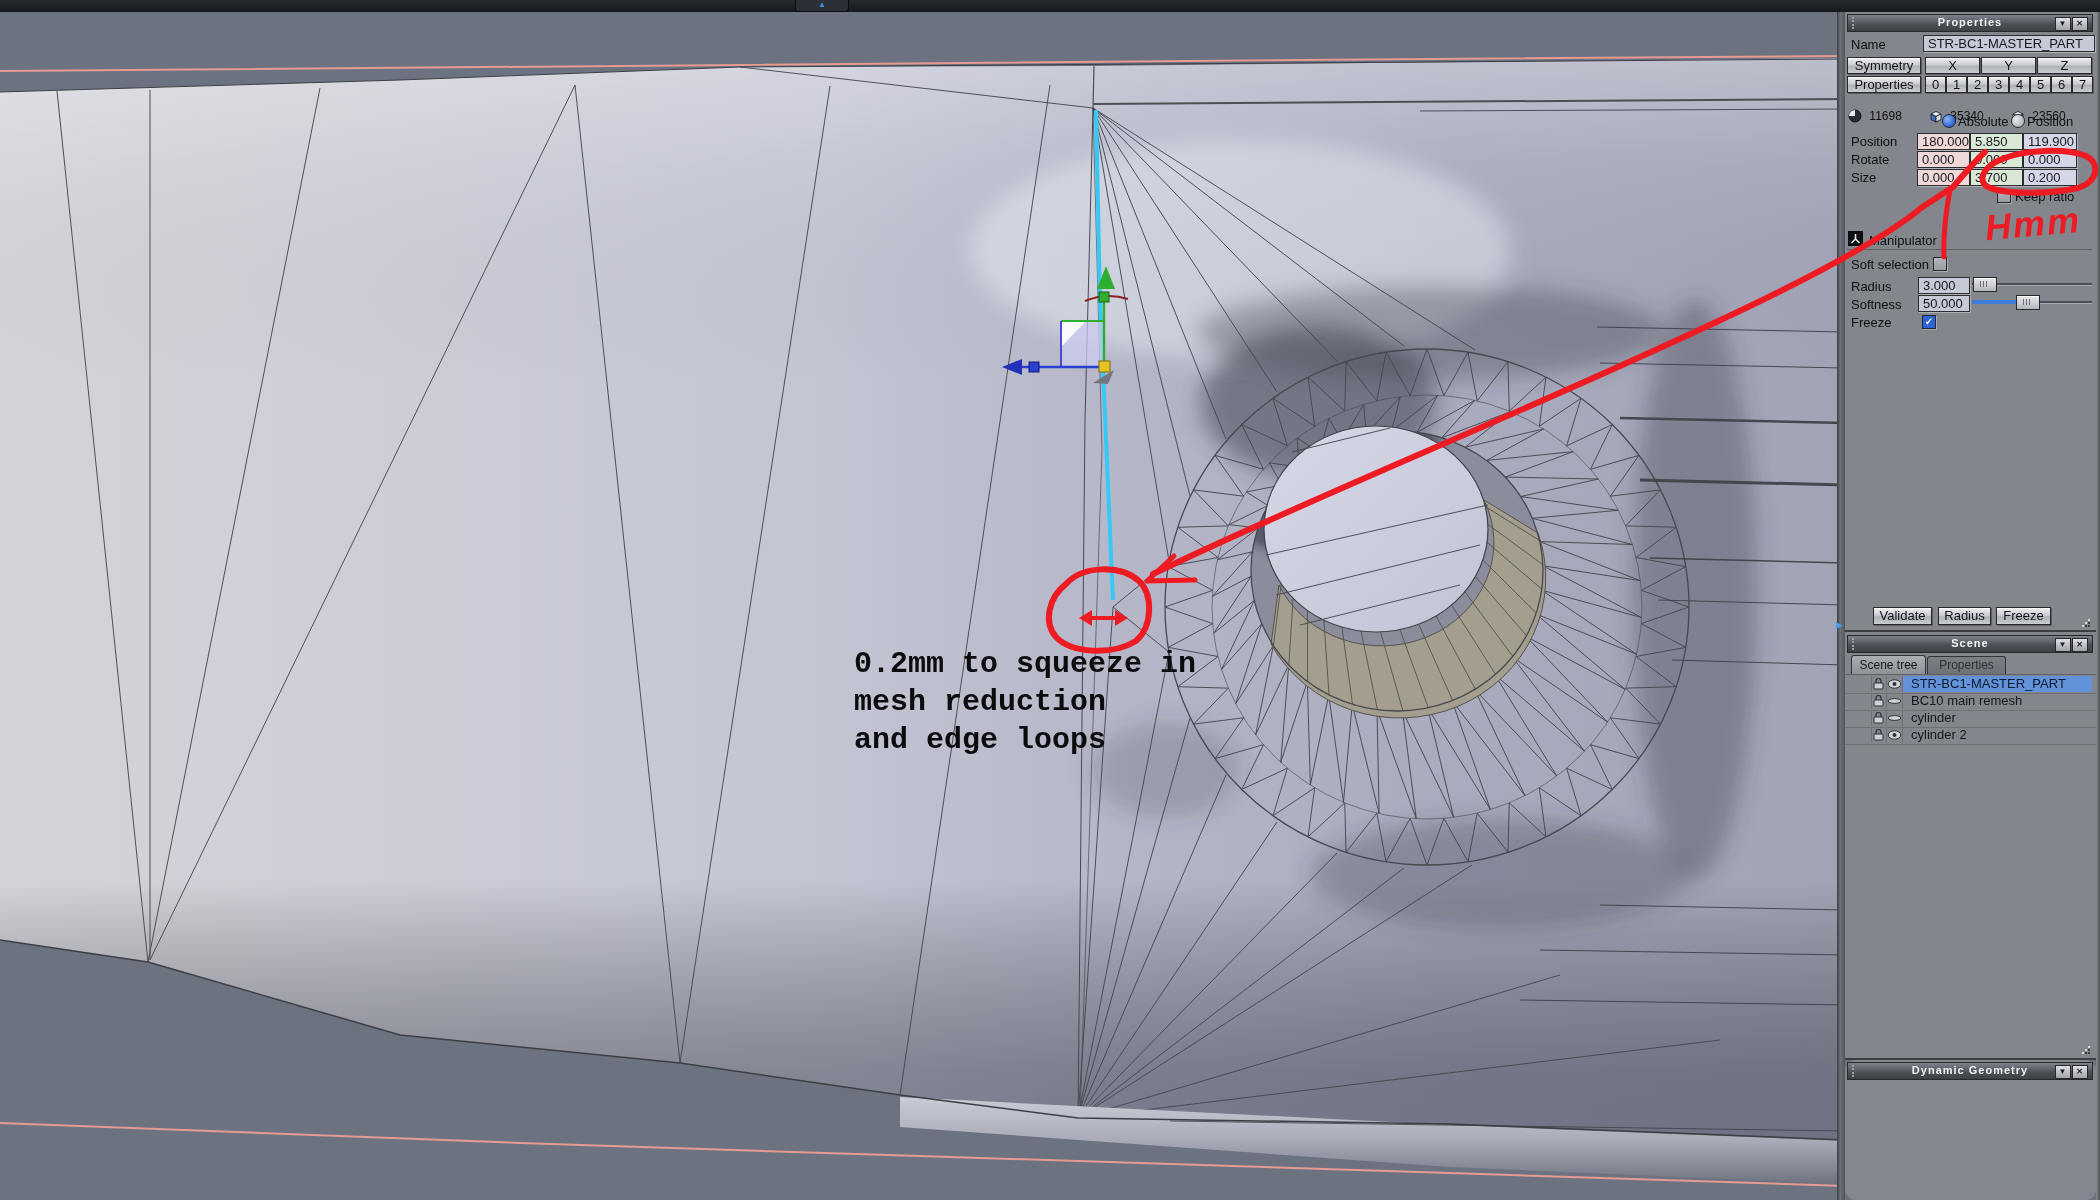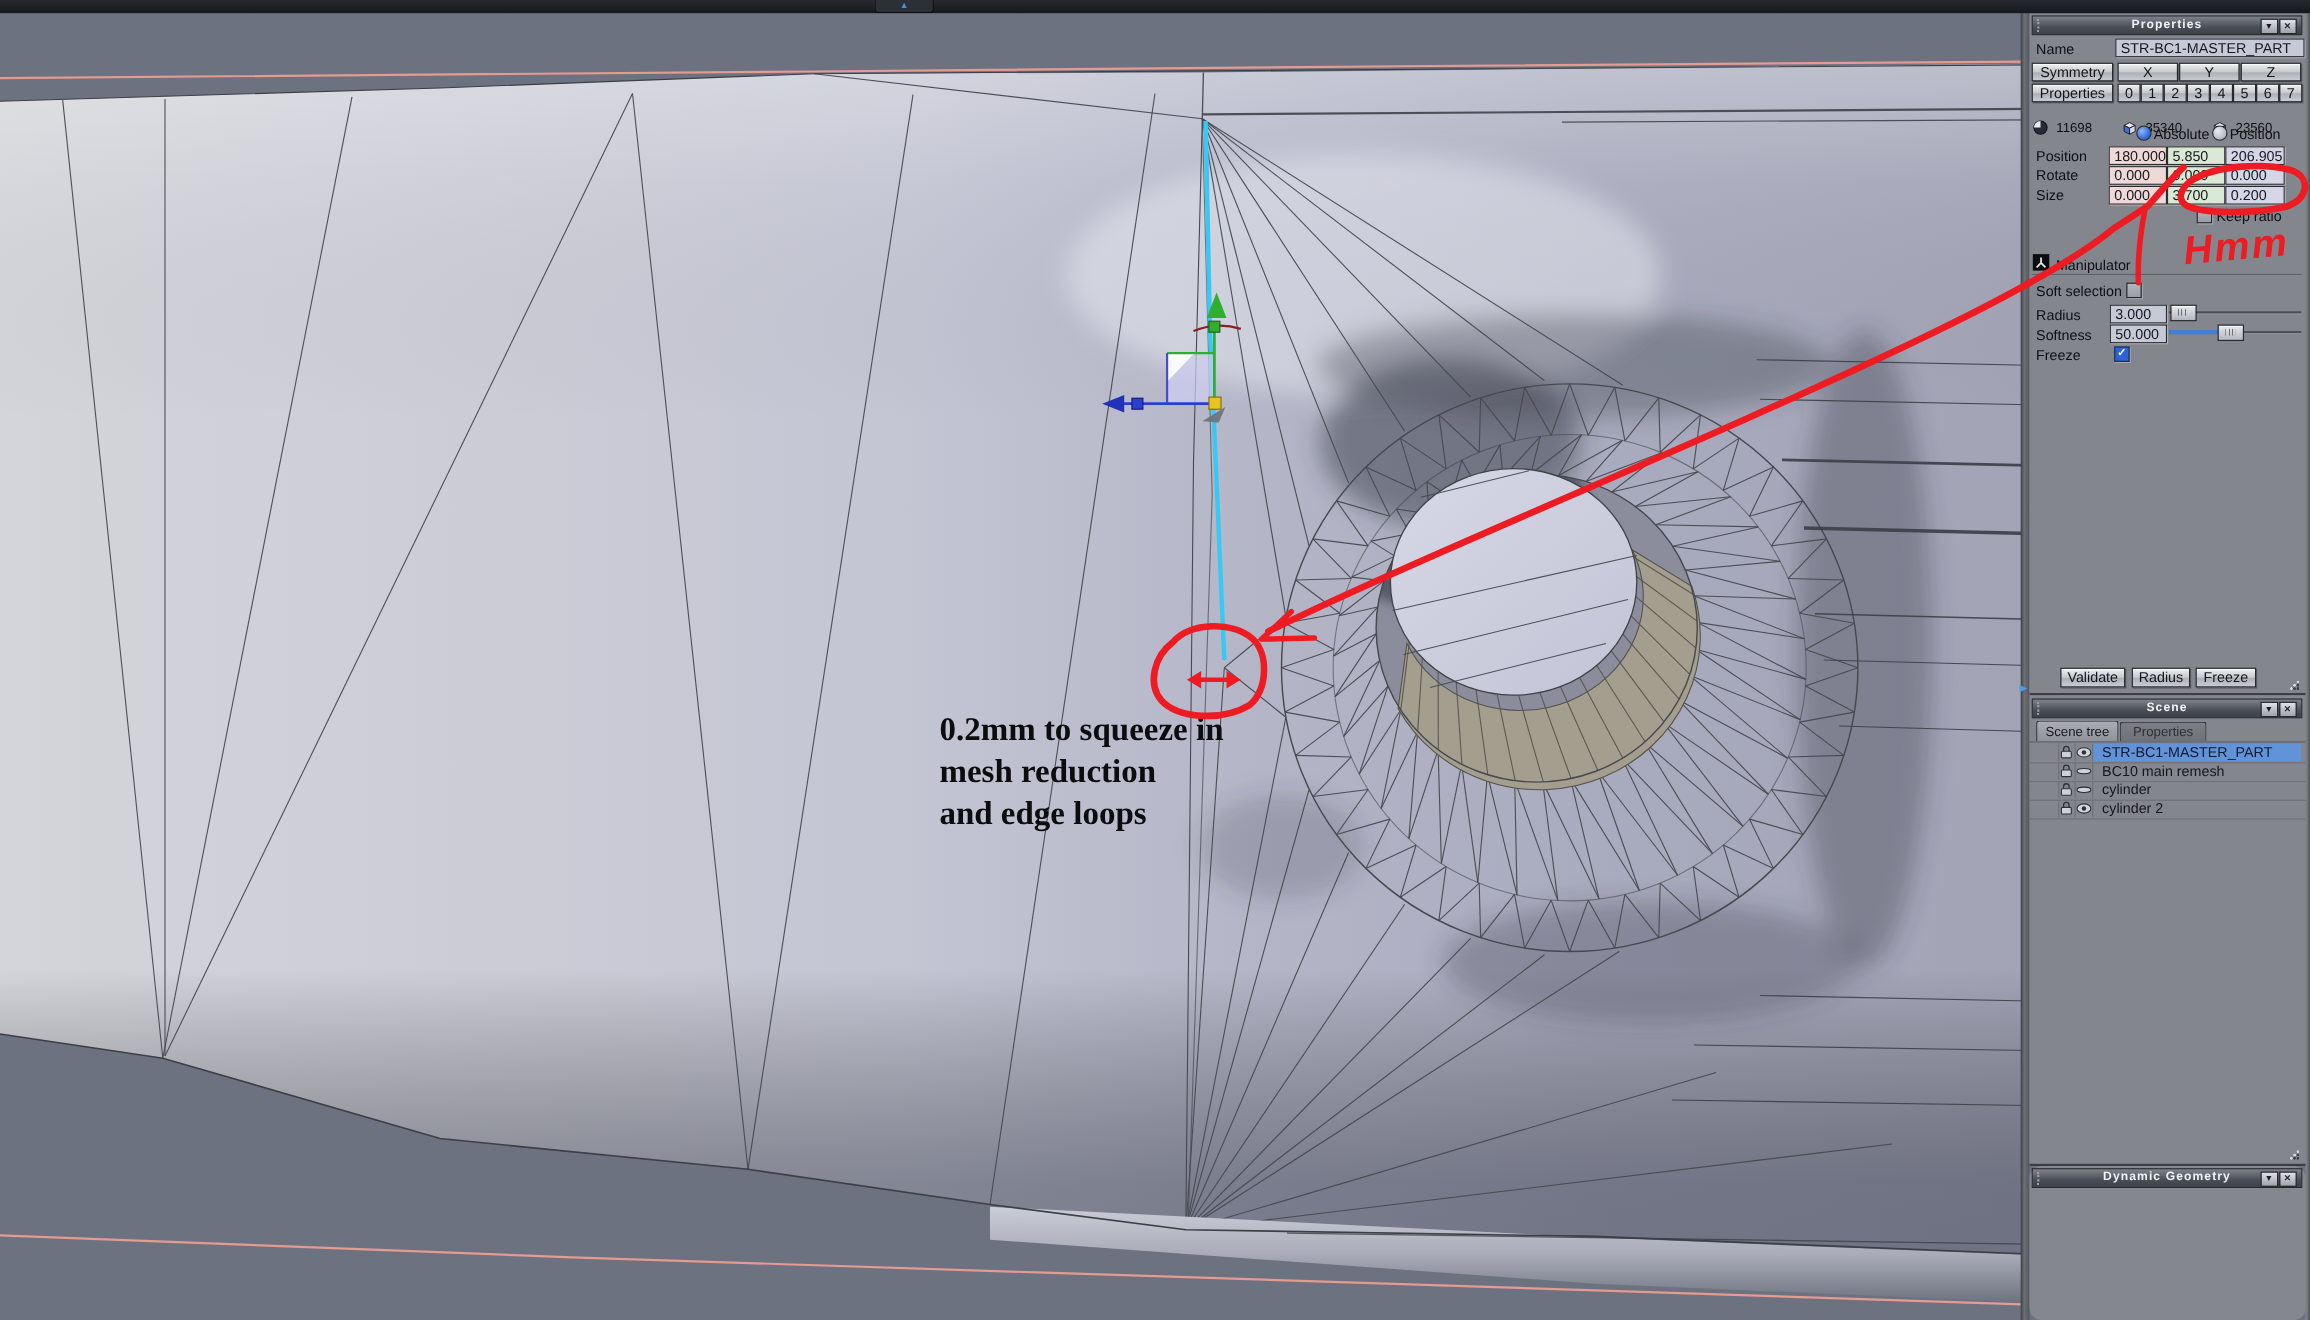--- a/index.html
+++ b/index.html
@@ -5,21 +5,21 @@
   html,body{margin:0;padding:0;background:#6d7280;width:2100px;height:1200px;overflow:hidden;
     font-family:"Liberation Sans",sans-serif;-webkit-font-smoothing:antialiased;}
   #stage{position:absolute;inset:0;width:2100px;height:1200px;}
   
   #topbar{position:absolute;left:0;top:0;width:2100px;height:12px;background:linear-gradient(#262a2f,#15181c);z-index:20;}
   #toptab{position:absolute;left:795px;top:0;width:52px;height:11px;background:#2b3036;border:1px solid #0b0d10;border-top:none;
     border-radius:0 0 4px 4px;text-align:center;line-height:9px;font-size:8px;color:#3f8fe6;z-index:21;}
   
   #viewport{position:absolute;left:0;top:0;width:1845px;height:1200px;z-index:0;}
   #note{position:absolute;left:854px;top:645px;z-index:6;color:#0c0c0e;font-weight:bold;font-size:30px;line-height:38px;
-    font-family:Liberation Serif, serif;white-space:pre-line;}
+    font-family:Liberation Mono, monospace;white-space:pre-line;}
   #redsvg{position:absolute;left:0;top:0;width:2100px;height:1200px;z-index:50;pointer-events:none;}
   #hmm{position:absolute;left:1985px;top:203px;z-index:51;color:#ee1b23;font-size:36px;font-weight:bold;font-style:italic;
     transform:rotate(-5deg);letter-spacing:2px;pointer-events:none;}
   
   #splitter{position:absolute;left:1837px;top:12px;width:8px;height:1188px;z-index:10;
     background:linear-gradient(90deg,#3a3d42,#6d7076 40%,#53565c);}
   #collapse-arrow{position:absolute;left:1836px;top:620px;z-index:12;color:#4a9be8;font-size:9px;}
   #rightedge{position:absolute;left:2096px;top:12px;width:4px;height:1188px;z-index:10;background:linear-gradient(90deg,#8a8d93,#4e5156);}
   #panelcol{position:absolute;left:1845px;top:0;width:251px;height:1200px;z-index:11;font-size:13px;color:#101216;}
   .pane{position:absolute;left:0;width:251px;background:#83868d;}
@@ -434,21 +434,21 @@
         <span>23560</span></div>
 
       <div class="radio on" style="left:97px;top:102px"></div>
       <div class="lbl" style="left:113px;top:102px">Absolute</div>
       <div class="radio" style="left:166px;top:102px"></div>
       <div class="lbl" style="left:182px;top:102px">Position</div>
 
       <div class="lbl" style="left:6px;top:122px">Position</div>
       <div class="fld fx" style="left:72px;top:121px;width:47px">180.000</div>
       <div class="fld fy" style="left:125px;top:121px;width:47px">5.850</div>
-      <div class="fld fz" style="left:178px;top:121px;width:48px">206.905</div>
+      <div class="fld fz" style="left:178px;top:121px;width:48px">119.900</div>
       <div class="lbl" style="left:6px;top:140px">Rotate</div>
       <div class="fld fx" style="left:72px;top:139px;width:47px">0.000</div>
       <div class="fld fy" style="left:125px;top:139px;width:47px">0.000</div>
       <div class="fld fz" style="left:178px;top:139px;width:48px">0.000</div>
       <div class="lbl" style="left:6px;top:158px">Size</div>
       <div class="fld fx" style="left:72px;top:157px;width:47px">0.000</div>
       <div class="fld fy" style="left:125px;top:157px;width:47px">3.700</div>
       <div class="fld fz" style="left:178px;top:157px;width:48px">0.200</div>
 
       <div class="chk" style="left:152px;top:177px"></div>

